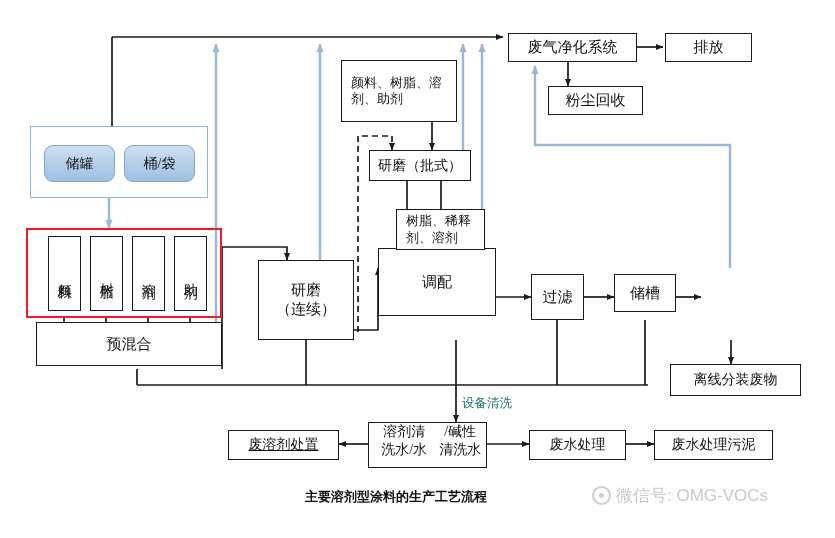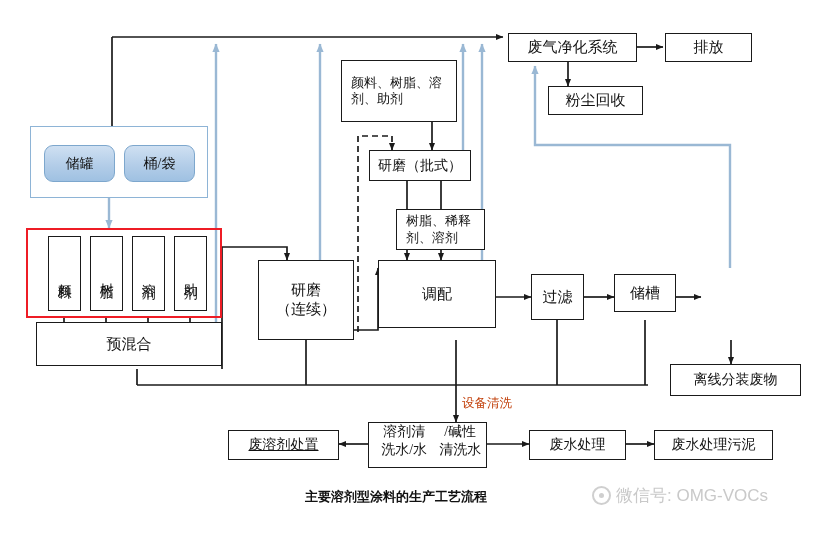--- a/index.html
+++ b/index.html
@@ -13,21 +13,21 @@
   .n-sm{font-size:13px;}
   .n-md{font-size:14px;}
   .n-lg{font-size:15px;}
   .vertical{writing-mode:vertical-rl;text-orientation:upright;letter-spacing:2px;}
   .group-box{position:absolute;box-sizing:border-box;border:1.5px solid #8eb4d6;background:#fff;}
   .red-box{position:absolute;box-sizing:border-box;border:2.2px solid #ee1c25;background:transparent;}
   .pill{position:absolute;box-sizing:border-box;border:1.3px solid #7da7cd;border-radius:9px;
         display:flex;align-items:center;justify-content:center;font-size:14px;color:#111;
         background:linear-gradient(to bottom,#cfe0f2 0%,#b3cde8 55%,#9fc1e2 100%);}
   .caption{position:absolute;font-size:13px;font-weight:bold;color:#111;white-space:nowrap;}
-  .edge-label{position:absolute;font-size:12.5px;color:#c2410c;white-space:nowrap;background:#fff;padding:0 2px;}
+  .edge-label{position:absolute;font-size:12.5px;color:#0f766e;white-space:nowrap;background:#fff;padding:0 2px;}
   .wm{position:absolute;display:flex;align-items:center;gap:5px;
       font-family:"Liberation Sans",sans-serif;font-size:17px;color:#c9c9c9;white-space:nowrap;}
   .wm-ring{width:15px;height:15px;border:2px solid #cfcfcf;border-radius:50%;
            display:flex;align-items:center;justify-content:center;}
   .wm-ring i{display:block;width:5px;height:5px;border-radius:50%;background:#cfcfcf;}
 </style>
 </head>
 <body>
 
 <div id="stage">
@@ -132,21 +132,21 @@
 
   <div class="node n-lg" style="left:36px;top:322px;width:186px;height:44px;">
     <span>预混合</span>
   </div>
 
   <div class="node n-lg" style="left:258px;top:260px;width:96px;height:80px;flex-direction:column;">
     <span>研磨</span>
     <span>（连续）</span>
   </div>
 
-  <div class="node n-lg" style="left:378px;top:260px;width:118px;height:68px;">
+  <div class="node n-lg" style="left:378px;top:248px;width:118px;height:68px;">
     <span>调配</span>
   </div>
 
   <div class="node n-sm" style="left:341px;top:60px;width:116px;height:62px;
        flex-direction:column;align-items:flex-start;padding-left:6px;">
     <span>颜料、树脂、溶</span>
     <span>剂、助剂</span>
   </div>
 
   <div class="node n-md" style="left:369px;top:150px;width:102px;height:31px;">

